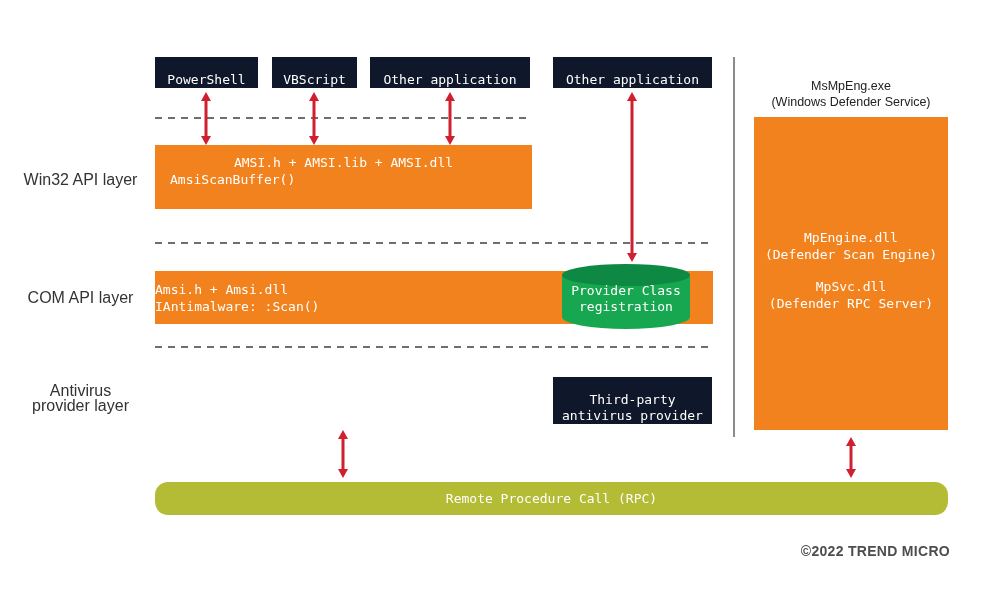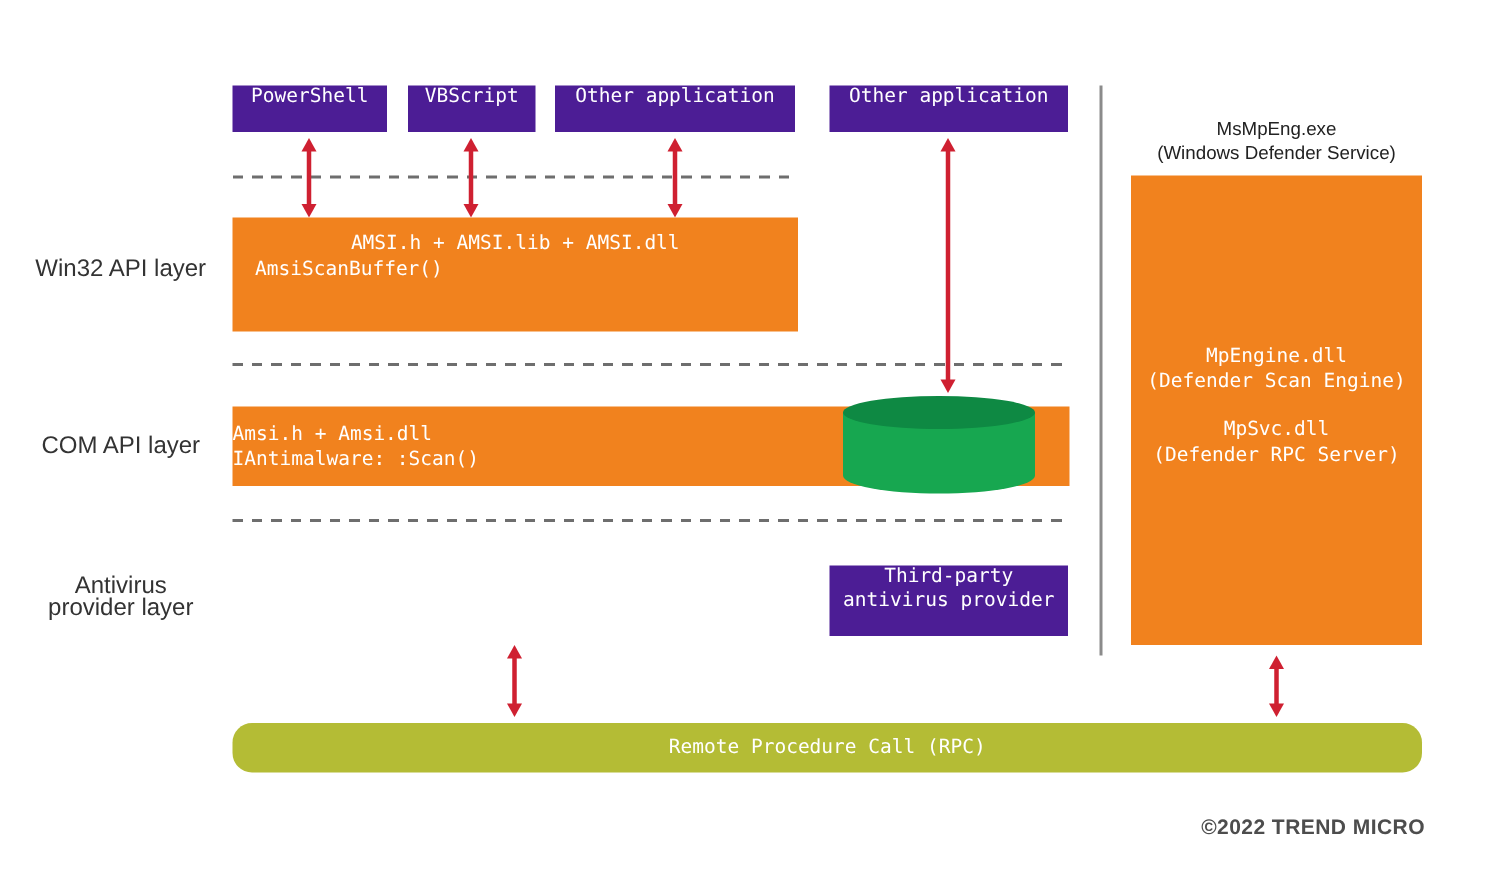--- a/index.html
+++ b/index.html
@@ -3,23 +3,23 @@
 <meta charset="utf-8">
 <style>
   html,body{margin:0;padding:0;background:#fff;}
   .canvas{
     position:relative;width:1004px;height:592px;background:#ffffff;
     font-family:"Liberation Sans",sans-serif;overflow:hidden;
   }
 
   
   .box-blue{
-    position:absolute;background:#4c1d95;color:#ffffff;
+    position:absolute;background:#0f172a;color:#ffffff;
     font-family:"DejaVu Sans Mono","Liberation Mono",monospace;font-size:13px;
-    display:flex;align-items:flex-start;justify-content:center;text-align:center;line-height:16px;
+    display:flex;align-items:flex-end;justify-content:center;text-align:center;line-height:16px;
   }
   .box-orange{
     position:absolute;background:#f1821e;color:#ffffff;
     font-family:"DejaVu Sans Mono","Liberation Mono",monospace;font-size:13px;line-height:17px;
   }
   .bar-olive{
     position:absolute;background:#b4bc35;color:#ffffff;
     font-family:"DejaVu Sans Mono","Liberation Mono",monospace;font-size:13px;
     display:flex;align-items:center;justify-content:center;
   }
@@ -127,38 +127,42 @@
     <span>Win32 API layer</span>
   </div>
   <div class="layer-label" style="top:290px;">
     <span>COM API layer</span>
   </div>
   <div class="layer-label" style="top:383px;">
     <span>Antivirus</span><br>
     <span>provider layer</span>
   </div>
 
-  <div class="box-orange" style="left:155px;top:145px;width:377px;height:76px;">
+  <div class="box-orange" style="left:155px;top:145px;width:377px;height:64px;">
     <span class="win32-title">AMSI.h + AMSI.lib + AMSI.dll</span>
     <span class="win32-line">AmsiScanBuffer()</span>
   </div>
 
   <div class="box-orange" style="left:155px;top:271px;width:558px;height:53px;">
     <div class="com-text">
       <span>Amsi.h + Amsi.dll</span><br>
       <span>IAntimalware: :Scan()</span>
     </div>
   </div>
 
   <div class="cyl-wrap">
     <svg width="128" height="66" viewBox="0 0 128 66">
       <ellipse cx="64" cy="53" rx="64" ry="12" fill="#17a750"></ellipse>
       <rect x="0" y="11" width="128" height="42" fill="#17a750"></rect>
       <ellipse cx="64" cy="11" rx="64" ry="11" fill="#0e8943"></ellipse>
     </svg>
+    <div class="cyl-text">
+      <span>Provider Class</span><br>
+      <span>registration</span>
+    </div>
   </div>
 
   <div class="box-blue" style="left:553px;top:377px;width:159px;height:47px;">
     <div>
       <span>Third-party</span><br>
       <span>antivirus provider</span>
     </div>
   </div>
 
   <div class="varrow" style="left:337px;top:430px;height:48px;">

